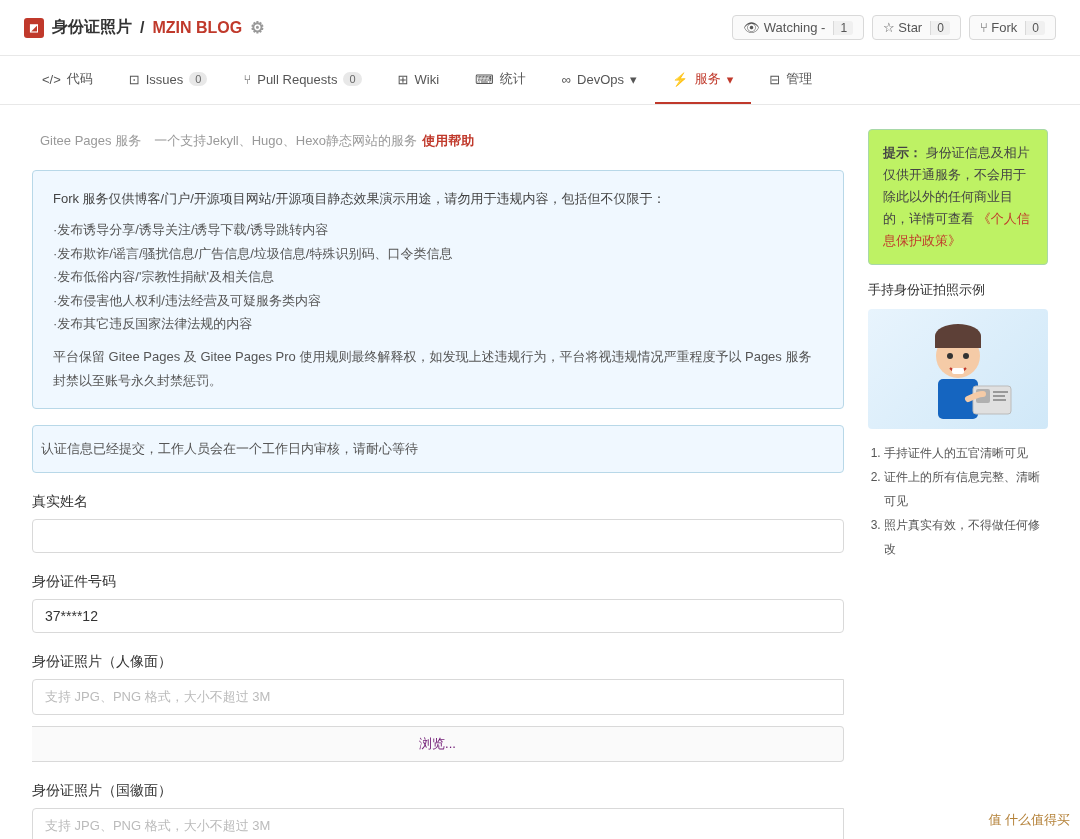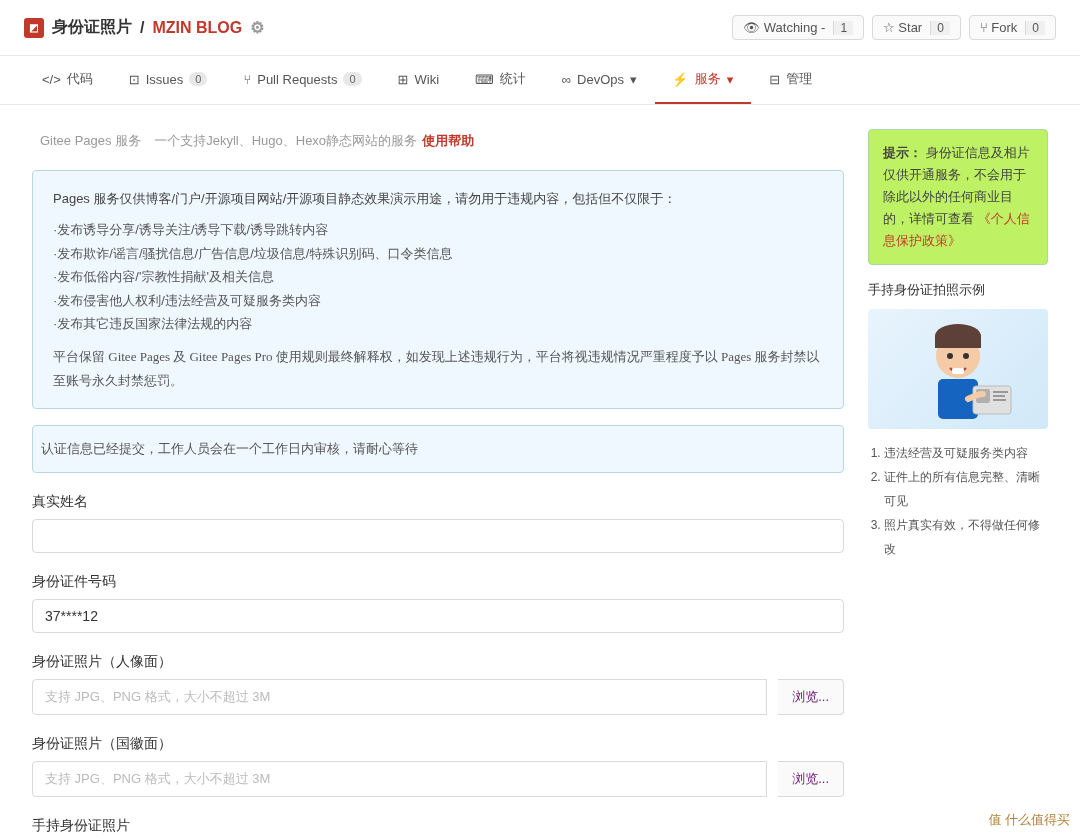--- a/index.html
+++ b/index.html
@@ -39,21 +39,21 @@
     
     .info-box { border: 1px solid #b8d8e8; background: #f0f8ff; border-radius: 4px; padding: 14px 8px; margin-bottom: 20px; color: #555; font-size: 13px; }
     
     
     .form-group { margin-bottom: 20px; }
     .form-label { display: block; font-size: 14px; color: #333; margin-bottom: 8px; font-weight: 500; }
     .form-input { width: 100%; border: 1px solid #d9d9d9; border-radius: 4px; padding: 8px 12px; font-size: 14px; color: #333; outline: none; }
     .form-input::placeholder { color: #bbb; }
     
     
-    .file-input-row { display: flex; gap: 11px; }
+    .file-input-row { display: flex; gap: 11px; flex-direction: column; }
     .file-input-text { flex: 1; border: 1px solid #d9d9d9; border-radius: 4px 0 0 4px; padding: 8px 12px; font-size: 13px; color: #bbb; background: #fff; }
     .file-browse-btn { border: 1px solid #d9d9d9; border-left: none; border-radius: 0 4px 4px 0; padding: 8px 14px; background: #fafafa; cursor: pointer; font-size: 13px; color: #701a75; white-space: nowrap; }
     
     
     .tip-box { border: 1px solid #a8d8a8; background: #bef264; border-radius: 4px; padding: 12px 14px; margin-bottom: 16px; font-size: 13px; color: #444; line-height: 1.7; }
     .tip-box a { color: #c0392b; text-decoration: none; }
     .sample-title { font-size: 13px; font-weight: 500; color: #333; margin-bottom: 10px; }
     .sample-image { width: 100%; height: 120px; background: linear-gradient(135deg, #e8f4fd 0%, #d0e8f8 100%); border-radius: 4px; display: flex; align-items: center; justify-content: center; margin-bottom: 12px; overflow: hidden; }
     .sample-list { font-size: 12px; color: #555; line-height: 2; }
     .sample-list li { list-style: decimal; margin-left: 16px; }
@@ -130,27 +130,27 @@
 <div class="main-content">
   <div class="content-left">
 
     <div class="page-title">
       <span>Gitee Pages 服务</span>
       <span>一个支持Jekyll、Hugo、Hexo静态网站的服务</span>
       <a href="#">使用帮助</a>
     </div>
 
     <div class="notice-box">
-      <p class="notice-title">Pages 服务仅供博客/门户/开源项目网站/开源项目静态效果演示用途，请勿用于违规内容，包括但不仅限于：</p>
+      <p class="notice-title">Fork 服务仅供博客/门户/开源项目网站/开源项目静态效果演示用途，请勿用于违规内容，包括但不仅限于：</p>
       <p>·发布诱导分享/诱导关注/诱导下载/诱导跳转内容</p>
       <p>·发布欺诈/谣言/骚扰信息/广告信息/垃圾信息/特殊识别码、口令类信息</p>
       <p>·发布低俗内容/'宗教性捐献'及相关信息</p>
       <p>·发布侵害他人权利/违法经营及可疑服务类内容</p>
       <p>·发布其它违反国家法律法规的内容</p>
-      <p style="margin-top:10px;font-family:Liberation Serif, serif;">平台保留 Gitee Pages 及 Gitee Pages Pro 使用规则最终解释权，如发现上述违规行为，平台将视违规情况严重程度予以 Pages 服务封禁以至账号永久封禁惩罚。</p>
+      <p style="margin-top:10px;">平台保留 Gitee Pages 及 Gitee Pages Pro 使用规则最终解释权，如发现上述违规行为，平台将视违规情况严重程度予以 Pages 服务封禁以至账号永久封禁惩罚。</p>
     </div>
 
     <div class="info-box">
       <span>认证信息已经提交，工作人员会在一个工作日内审核，请耐心等待</span>
     </div>
 
     <div class="form-group">
       <label class="form-label">真实姓名</label>
       <input type="text" class="form-input" placeholder="" style="">
     </div>
@@ -214,21 +214,21 @@
         <rect x="78" y="75" width="14" height="14" rx="2" fill="#b0b0b0"></rect>
         <rect x="95" y="77" width="15" height="2" fill="#999"></rect>
         <rect x="95" y="81" width="12" height="2" fill="#999"></rect>
         <rect x="95" y="85" width="13" height="2" fill="#999"></rect>
 
         <path d="M 70 85 Q 80 80 85 80" stroke="#f5cba7" stroke-width="6" fill="none" stroke-linecap="round"></path>
       </svg>
     </div>
 
     <ol class="sample-list">
-      <li>违法经营及可疑服务类内容</li>
+      <li>手持证件人的五官清晰可见</li>
       <li>证件上的所有信息完整、清晰可见</li>
       <li>照片真实有效，不得做任何修改</li>
     </ol>
 
   </div>
 </div>
 
 <div class="watermark">
   <span>值</span>
   <span>什么值得买</span>

